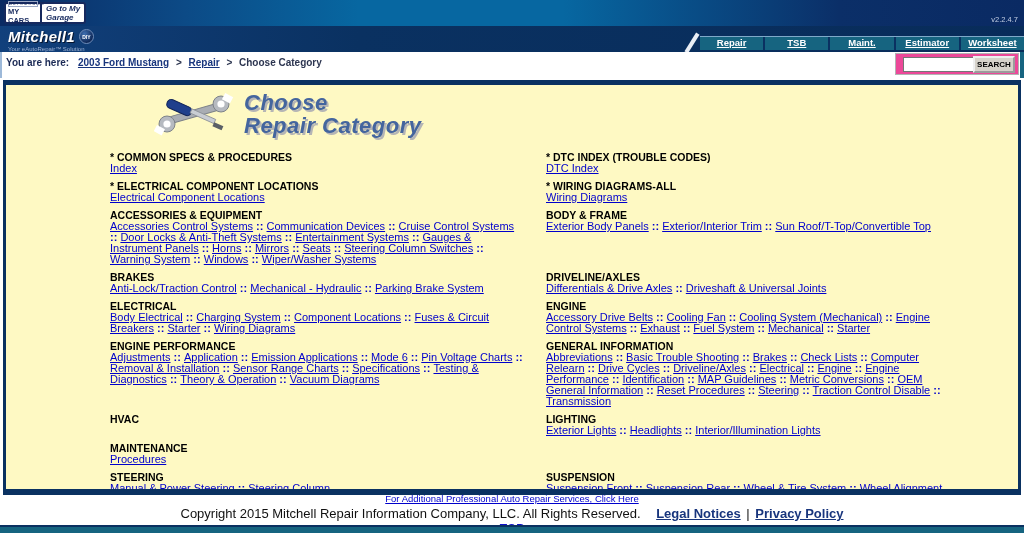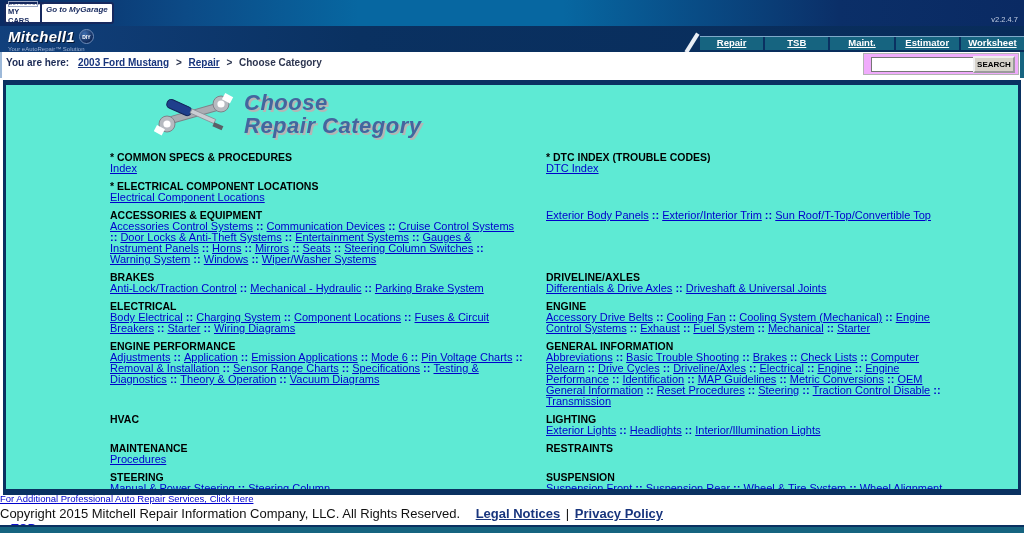--- a/index.html
+++ b/index.html
@@ -10,21 +10,21 @@
   .topbar { position:absolute; left:0; top:0; width:1024px; height:30px;
     background:linear-gradient(90deg,#0a2a63 0%,#0c4a86 18%,#0767a1 35%,#0767a1 55%,#0b2f68 82%,#0a2a63 100%); }
   .band2 { position:absolute; left:0; top:26px; width:1024px; height:26px;
     background:linear-gradient(90deg,#11407c 0%,#0a3161 35%,#082c5a 100%); }
 
   .mycars { position:absolute; left:4px; top:2px; height:22px; background:#fff;
     border:2px solid #16295e; border-radius:3px; display:flex; align-items:stretch; cursor:pointer; }
   .plate { width:36px; border-right:2px solid #16295e; display:flex; flex-direction:column; align-items:center; justify-content:center; padding:1px 2px; }
   .plate-top { font-size:4px; color:#16295e; letter-spacing:1px; border:1px solid #9aa7c4; width:100%; text-align:center; line-height:4px; }
   .plate-main { font-size:7.5px; font-weight:bold; color:#16295e; line-height:9px; }
-  .goto { padding:1px 4px; font-size:8px; font-style:italic; font-weight:bold; color:#16295e; line-height:9px; display:flex; justify-content:center; }
+  .goto { padding:1px 4px; font-size:8px; font-style:italic; font-weight:bold; color:#16295e; line-height:9px; display:flex; flex-direction:column; justify-content:center; }
 
   .toplinks { position:absolute; top:12px; right:6px; font-size:11px; font-weight:bold; color:#fff;margin-top:20px; }
   .toplinks a { color:#fff; text-decoration:underline; cursor:pointer; }
   .toplinks .pipe { color:#cdd6e8; margin:0 3px; font-weight:normal; }
   .version { position:absolute; top:15px; right:6px; font-size:7.5px; color:#c4cfe4; }
 
   .logo { position:absolute; left:8px; top:28px; cursor:pointer; }
   .logo-row { display:flex; align-items:center; }
   .logo-name { color:#fff; font-size:15px; font-weight:bold; font-style:italic; letter-spacing:.3px; text-shadow:1px 1px 0 #05142e; }
   .logo-badge { margin-left:4px; width:15px; height:15px; border-radius:50%;
@@ -42,44 +42,44 @@
 
   
   .crumbrow { position:absolute; left:0; top:52px; width:1024px; height:28px; background:#fff;border-radius:10px; }
   .crumb-edge { position:absolute; left:0; top:0; width:2px; height:26px; background:#9db9d9; }
   .crumb { position:absolute; left:6px; top:5px; font-size:10px; color:#2c3550; }
   .crumb .here { font-weight:bold; color:#1b2a55; margin-right:6px; }
   .crumb a { color:#18357d; font-weight:bold; text-decoration:underline; cursor:pointer; }
   .crumb .gt { margin:0 4px; font-weight:bold; color:#2c3550; }
   .crumb .current { font-weight:bold; color:#2c3550; }
 
-  .searchbox { position:absolute; top:1px; right:5px; width:156px; height:22px; background:#f0abfc; border:1px solid #b3b3b3; }
+  .searchbox { position:absolute; top:1px; right:5px; width:124px; height:22px; background:#ec4899; border:1px solid #b3b3b3; }
   .searchbox input { position:absolute; left:7px; top:3px; width:104px; height:15px; border:1px solid #767676; font-size:10px; padding:0 2px; }
   .searchbox button { position:absolute; right:3px; top:2px; width:42px; height:17px;
     background:#d6d2ca; border:2px outset #efefef; font-size:8px; font-weight:bold; color:#000; cursor:pointer; font-family:"Liberation Sans",sans-serif; }
   .teal-edge { position:absolute; top:52px; right:0; width:4px; height:26px; background:#166480; }
 
   
-  .content { position:absolute; left:3px; right:3px; top:80px; bottom:38px; background:#5eead4;
+  .content { position:absolute; left:3px; right:3px; top:80px; bottom:38px; background:#fef9c3;
     border-style:solid; border-color:#0a3161; border-width:5px 3px 6px 3px; overflow:hidden; }
 
   .titleblock { margin:5px 0 0 148px; display:flex; align-items:center; }
   .title-text { margin-left:10px; font-size:22px; font-weight:bold; font-style:italic;
     color:#44659e; line-height:23px; text-shadow:2px 2px 0 #b5b5b5; letter-spacing:.5px; }
 
   .catgrid { display:grid; grid-template-columns:1fr 1fr; column-gap:22px;
     margin:14px 58px 0 104px; }
   .cat-cell { margin-bottom:7px; }
   .cat-heading { font-size:10.5px; font-weight:bold; color:#000; line-height:11px; }
   .cat-links { font-size:11px; line-height:11px; color:#0000cc; }
   .cat-links a { color:#0000cc; text-decoration:underline; cursor:pointer; }
   .cat-links .sep { color:#0000cc; font-weight:bold; }
 
   
-  .footer { position:absolute; left:0; right:0; bottom:10px; height:30px; }
+  .footer { position:absolute; left:0; right:0; bottom:10px; height:30px; text-align:center; }
   .f-link { font-size:9.5px; }
   .f-link a { color:#0000cc; text-decoration:underline; cursor:pointer; }
   .f-copy { font-size:13px; color:#111; margin-top:2px; }
   .f-copy a { color:#18357d; font-weight:bold; text-decoration:underline; cursor:pointer; }
   .f-copy .lsep { margin:0 2px; color:#111; }
   .f-copy .gap { display:inline-block; width:12px; }
   .f-top { font-size:12px; font-weight:bold; margin-top:1px; }
   .f-top a { color:#1111cc; text-decoration:underline; cursor:pointer; }
   .bottomband { position:absolute; left:0; right:0; bottom:0; height:8px; background:#166480; border-top:2px solid #0a3161; }
 </style>
@@ -171,25 +171,30 @@
           <div class="cat-links"><a>Index</a></div>
         </div>
         <div class="cat-cell" style="grid-area: 1 / 2;">
           <div class="cat-heading">* DTC INDEX (TROUBLE CODES)</div>
           <div class="cat-links"><a>DTC Index</a></div>
         </div>
         <div class="cat-cell" style="grid-area: 2 / 1;">
           <div class="cat-heading">* ELECTRICAL COMPONENT LOCATIONS</div>
           <div class="cat-links"><a>Electrical Component Locations</a></div>
         </div>
+        <div class="cat-cell" style="grid-area: 2 / 2;">
+          <div class="cat-heading">* WIRING DIAGRAMS-ALL</div>
+          <div class="cat-links"><a>Wiring Diagrams</a></div>
+        </div>
         <div class="cat-cell" style="grid-area: 3 / 1;">
           <div class="cat-heading">ACCESSORIES &amp; EQUIPMENT</div>
           <div class="cat-links"><a>Accessories Control Systems</a><span class="sep"> :: </span><a>Communication Devices</a><span class="sep"> :: </span><a>Cruise Control Systems</a><span class="sep"> :: </span><a>Door Locks &amp; Anti-Theft Systems</a><span class="sep"> :: </span><a>Entertainment Systems</a><span class="sep"> :: </span><a>Gauges &amp; Instrument Panels</a><span class="sep"> :: </span><a>Horns</a><span class="sep"> :: </span><a>Mirrors</a><span class="sep"> :: </span><a>Seats</a><span class="sep"> :: </span><a>Steering Column Switches</a><span class="sep"> :: </span><a>Warning System</a><span class="sep"> :: </span><a>Windows</a><span class="sep"> :: </span><a>Wiper/Washer Systems</a></div>
         </div>
         <div class="cat-cell" style="grid-area: 3 / 2;">
+          <div class="cat-heading">BODY &amp; FRAME</div>
           <div class="cat-links"><a>Exterior Body Panels</a><span class="sep"> :: </span><a>Exterior/Interior Trim</a><span class="sep"> :: </span><a>Sun Roof/T-Top/Convertible Top</a></div>
         </div>
         <div class="cat-cell" style="grid-area: 4 / 1;">
           <div class="cat-heading">BRAKES</div>
           <div class="cat-links"><a>Anti-Lock/Traction Control</a><span class="sep"> :: </span><a>Mechanical - Hydraulic</a><span class="sep"> :: </span><a>Parking Brake System</a></div>
         </div>
         <div class="cat-cell" style="grid-area: 4 / 2;">
           <div class="cat-heading">DRIVELINE/AXLES</div>
           <div class="cat-links"><a>Differentials &amp; Drive Axles</a><span class="sep"> :: </span><a>Driveshaft &amp; Universal Joints</a></div>
         </div>
@@ -214,21 +219,20 @@
         </div>
         <div class="cat-cell" style="grid-area: 7 / 2;">
           <div class="cat-heading">LIGHTING</div>
           <div class="cat-links"><a>Exterior Lights</a><span class="sep"> :: </span><a>Headlights</a><span class="sep"> :: </span><a>Interior/Illumination Lights</a></div>
         </div>
         <div class="cat-cell" style="grid-area: 8 / 1;">
           <div class="cat-heading">MAINTENANCE</div>
           <div class="cat-links"><a>Procedures</a></div>
         </div>
         <div class="cat-cell" style="grid-area: 8 / 2;">
-          <div class="cat-heading">RESTRAINTS</div>
         </div>
         <div class="cat-cell" style="grid-area: 9 / 1;">
           <div class="cat-heading">STEERING</div>
           <div class="cat-links"><a>Manual &amp; Power Steering</a><span class="sep"> :: </span><a>Steering Column</a></div>
         </div>
         <div class="cat-cell" style="grid-area: 9 / 2;">
           <div class="cat-heading">SUSPENSION</div>
           <div class="cat-links"><a>Suspension Front</a><span class="sep"> :: </span><a>Suspension Rear</a><span class="sep"> :: </span><a>Wheel &amp; Tire System</a><span class="sep"> :: </span><a>Wheel Alignment</a></div>
         </div>
         <div class="cat-cell" style="grid-area: 10 / 1;">

